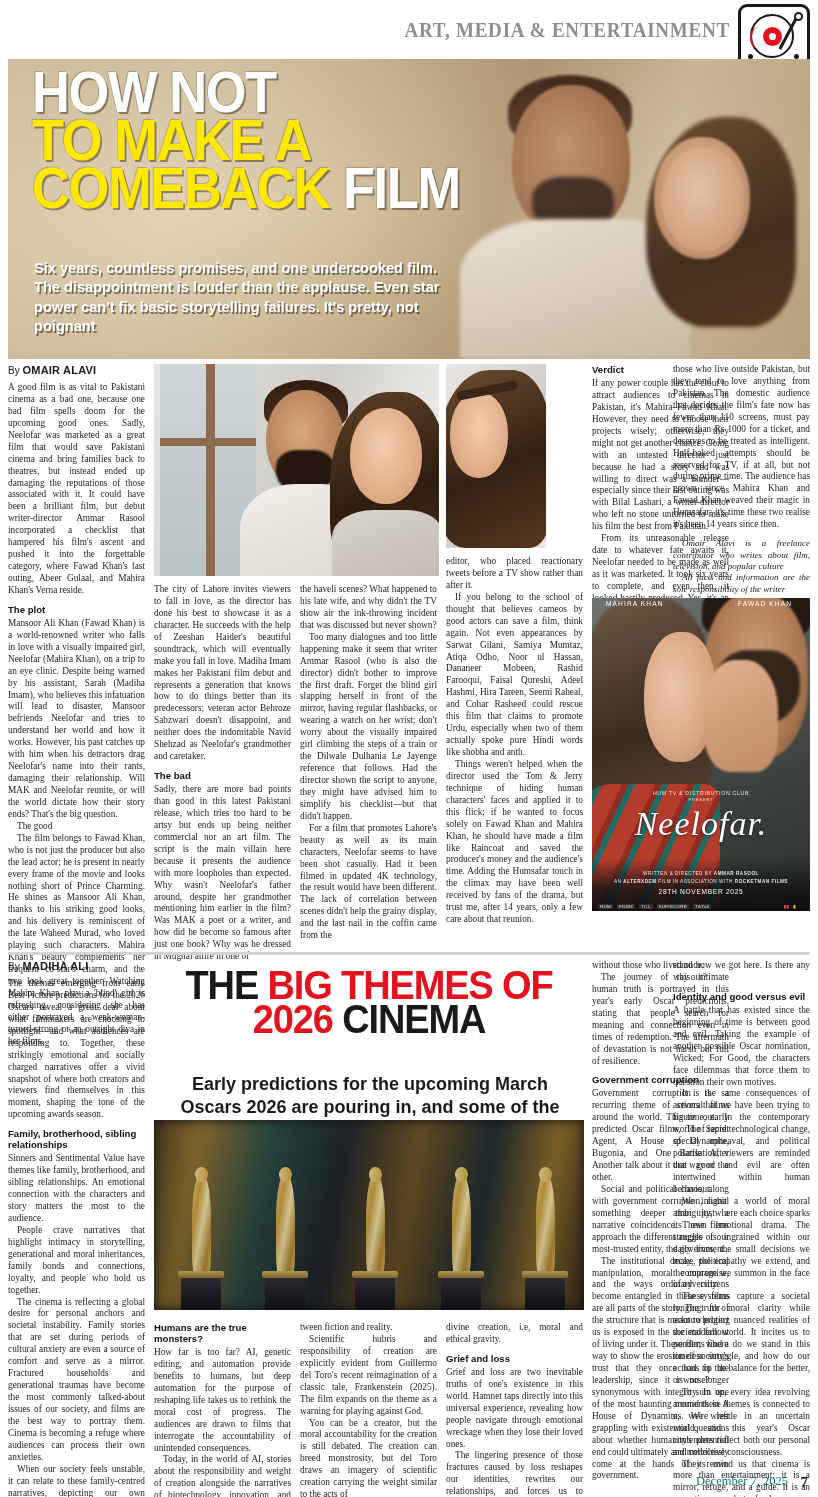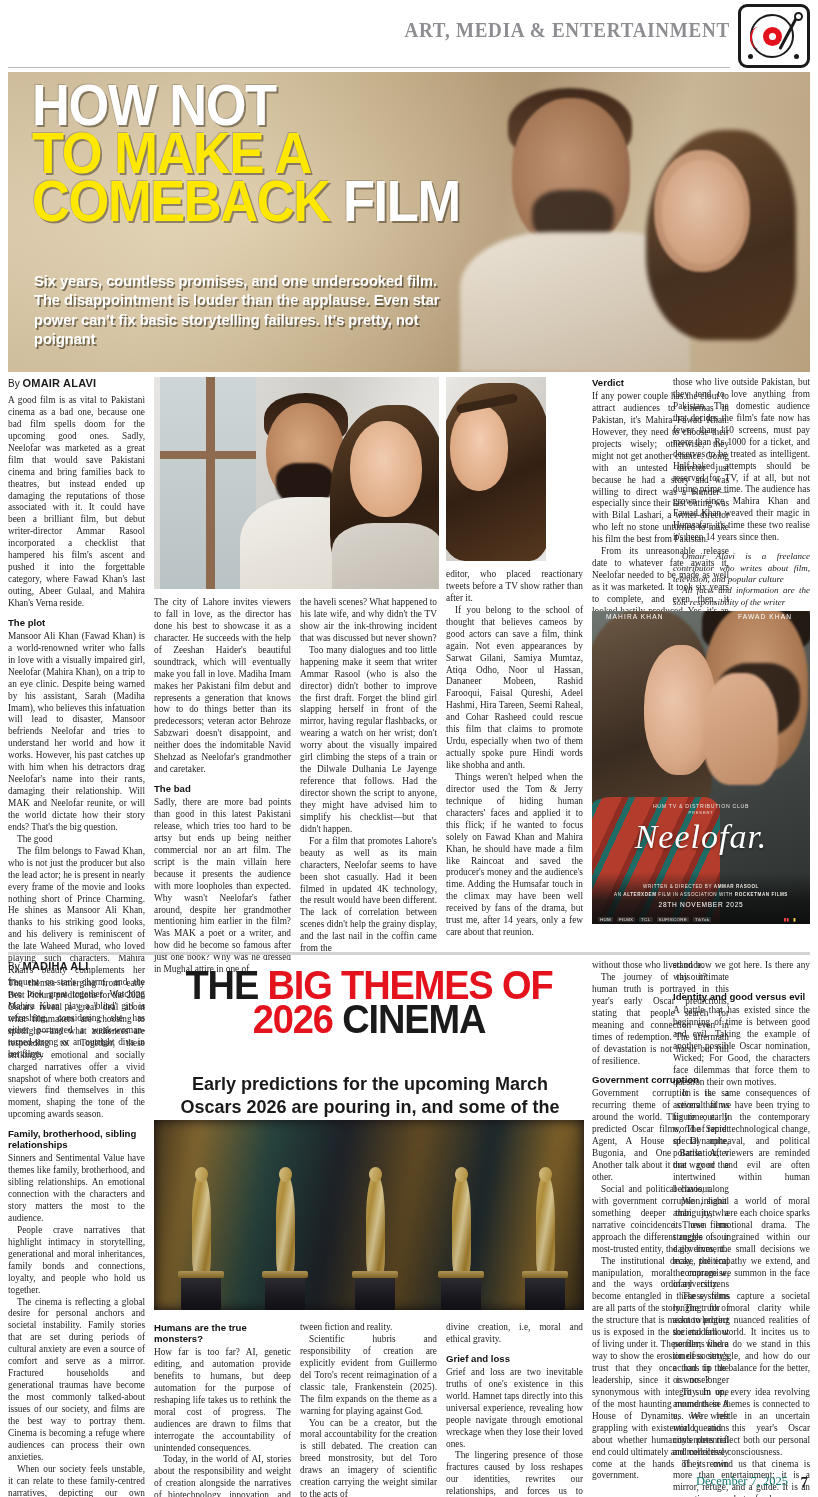--- a/index.html
+++ b/index.html
@@ -9,21 +9,21 @@
     background: #ffffff;
     font-family: "Liberation Serif", serif;
     color: #1a1a1a;
     overflow: hidden;
     position: relative;
   }
 
   
   .masthead {
     position: relative;
-    height: 72px;
+    height: 59px;
     padding: 0 10px;
   }
   .masthead-title {
     position: absolute;
     right: 88px; top: 19px;
     font-family: "Liberation Serif", serif;
     font-size: 20.5px;
     font-weight: bold;
     letter-spacing: 0.8px;
     color: #8d8d92;

